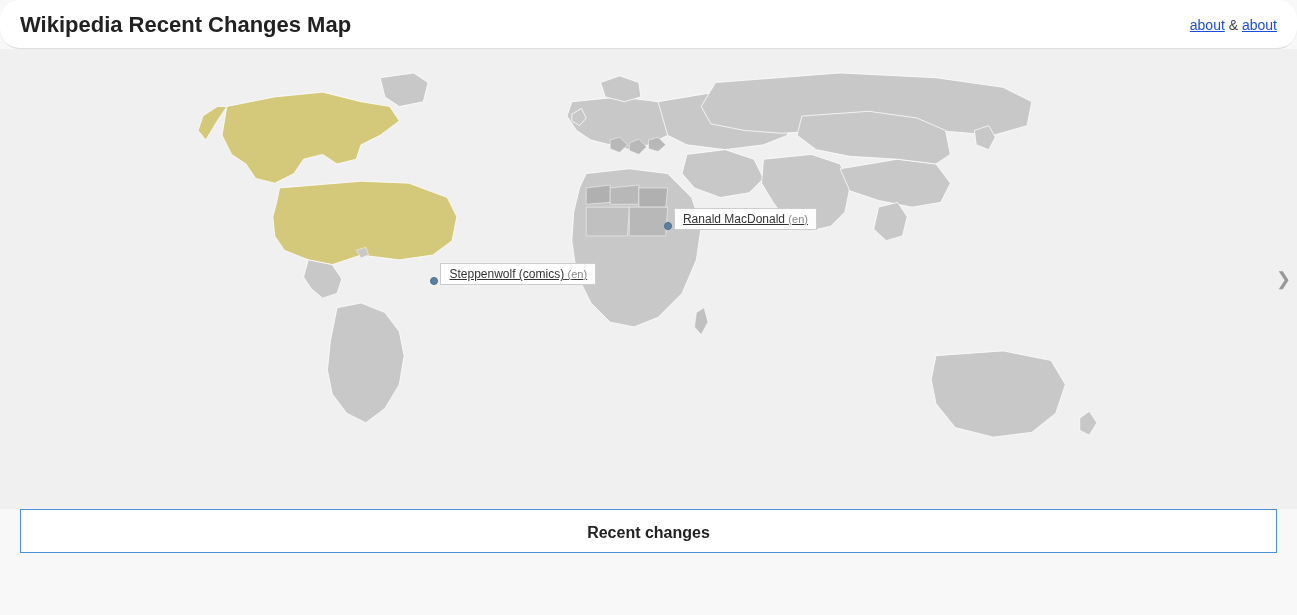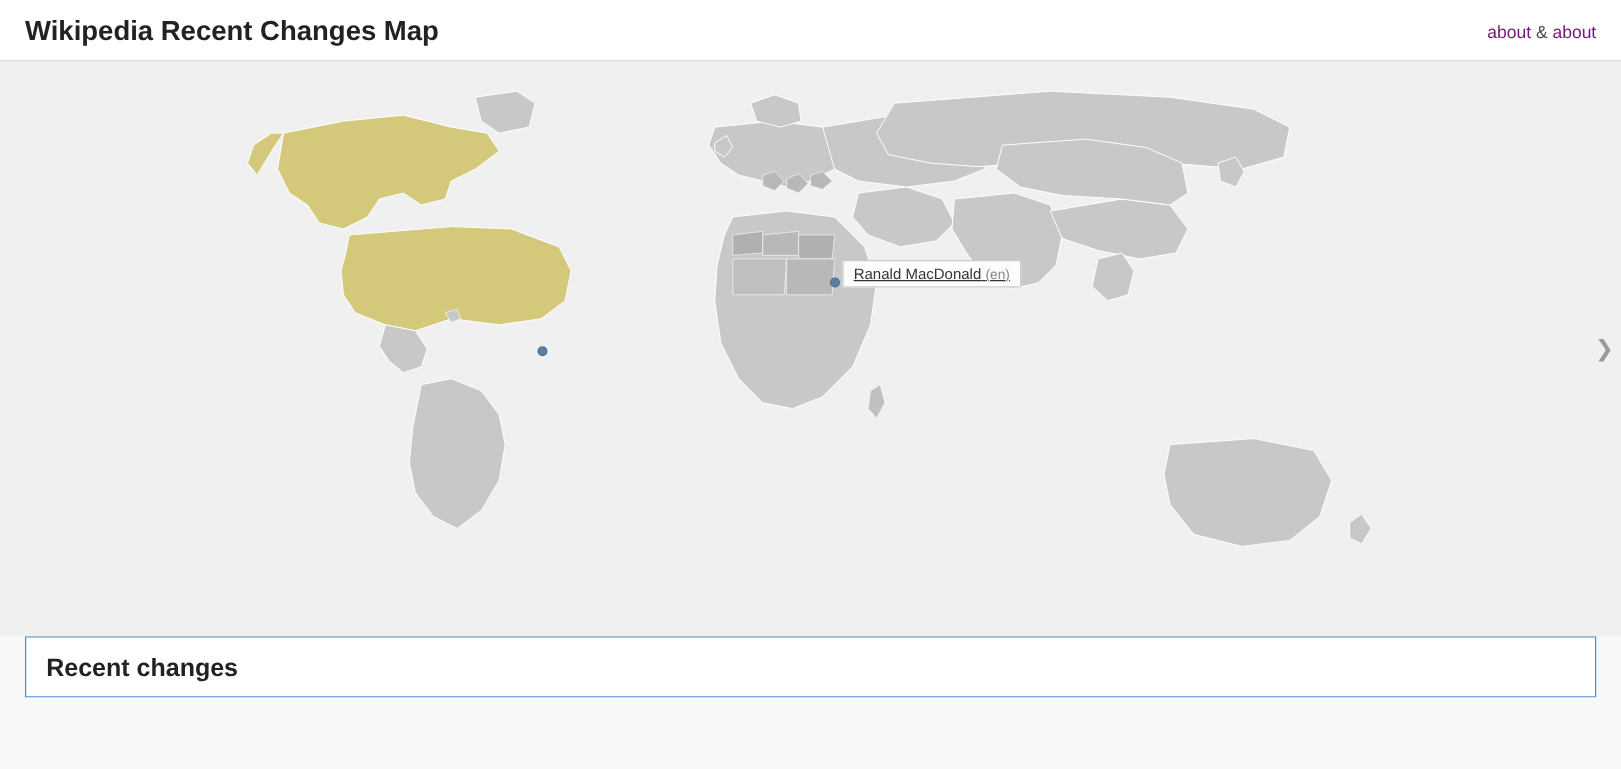--- a/index.html
+++ b/index.html
@@ -5,35 +5,37 @@
     * { margin: 0; padding: 0; box-sizing: border-box; }
     body { font-family: Arial, sans-serif; background: #f8f8f8; color: #333; }
 
     #header {
       display: flex;
       justify-content: space-between;
       align-items: center;
       padding: 12px 20px 10px 20px;
       border-bottom: 1px solid #ddd;
       background: #fff;
+      border-radius: 20px;
     }
 
     #header h1 {
       font-size: 22px;
       font-weight: bold;
       color: #222;
     }
 
     #header-links {
       font-size: 14px;
       color: #444;
     }
 
     #header-links a {
-      color: #701a75;
+      color: #1d4ed8;
+      text-decoration: underline;
     }
 
     #map-container {
       position: relative;
       width: 100%;
       height: 460px;
       background: #f0f0f0;
       overflow: hidden;
     }
 
@@ -70,23 +72,24 @@
     }
 
     #recent-changes-section {
       margin: 0 20px;
       border: 1.5px solid #4a90d9;
       background: #fff;
       padding: 14px 16px 10px 16px;
     }
 
     #recent-changes-title {
-      font-size: 20px;
+      font-size: 16px;
       font-weight: bold;
       color: #222;
+      text-align: center;
     }
 
     #scroll-arrow {
       position: absolute;
       right: 6px;
       top: 50%;
       transform: translateY(-50%);
       font-size: 18px;
       color: #999;
       cursor: pointer;
@@ -165,20 +168,24 @@
       <path d="M435,165 L480,165 L478,195 L435,195 Z" fill="#c0c0c0" stroke="white" stroke-width="0.5"></path>
       <path d="M480,165 L520,165 L518,195 L480,195 Z" fill="#b8b8b8" stroke="white" stroke-width="0.5"></path>
 
       <path d="M550,275 L558,270 L562,285 L555,298 L548,290 Z" fill="#c0c0c0" stroke="white" stroke-width="0.5"></path>
 
       <path d="M195,210 L205,207 L208,215 L200,218 Z" fill="#c8c8c8" stroke="white" stroke-width="0.5"></path>
     </svg>
 
     
     <div class="map-dot" style="left: 33.5%; top: 50.5%;"></div>
+    <div class="tooltip" style="left: calc(33.5% + 6px); top: calc(50.5% - 18px);">
+      <span>Steppenwolf (comics)</span>
+      <span class="lang-tag"> (<span>en</span>)</span>
+    </div>
 
     
     <div class="map-dot" style="left: 51.5%; top: 38.5%;"></div>
     <div class="tooltip" style="left: calc(51.5% + 6px); top: calc(38.5% - 18px);">
       <span>Ranald MacDonald</span>
       <span class="lang-tag"> (<span>en</span>)</span>
     </div>
   </div>
 
   <div id="scroll-arrow">❯</div>

